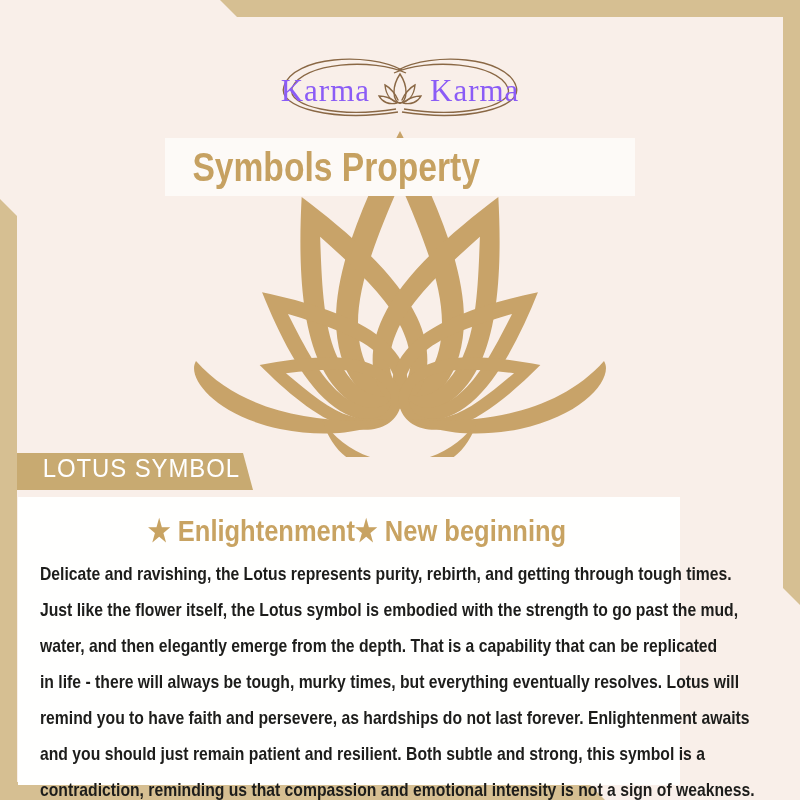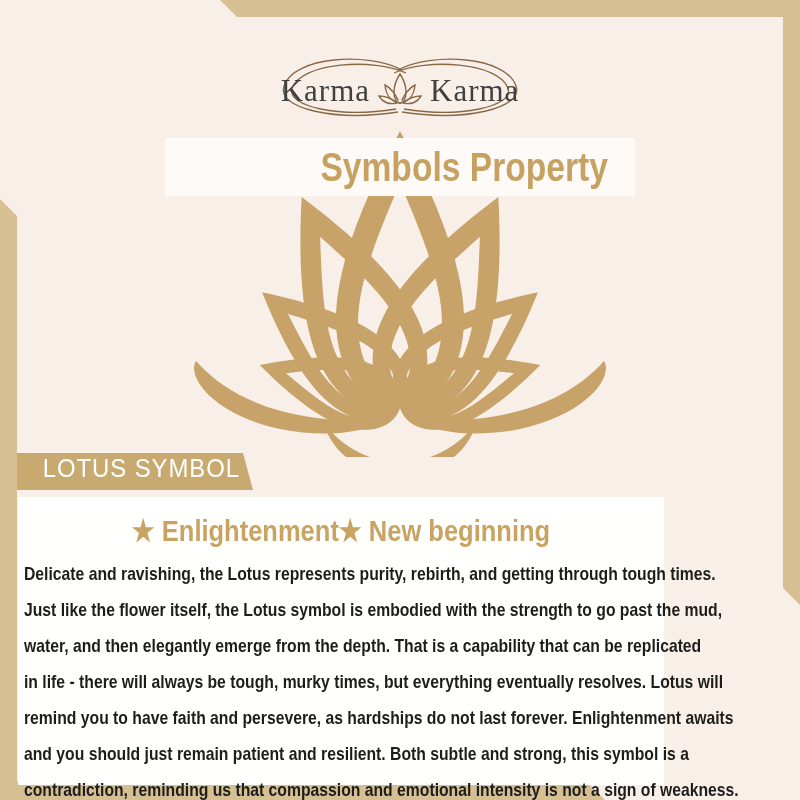--- a/index.html
+++ b/index.html
@@ -15,42 +15,42 @@
   .frame-left{top:0;left:0;width:17px;height:800px;
     clip-path:polygon(0 199px,17px 216px,17px 800px,0 800px);}
   .frame-bottom{bottom:0;left:0;width:800px;height:18px;
     clip-path:polygon(0 0,587px 0,605px 18px,0 18px);}
 
   
   .logo{position:absolute;top:52px;left:250px;width:300px;height:76px;}
   .logo-arcs{position:absolute;top:0;left:0;width:300px;height:76px;}
   .logo-row{position:absolute;top:0;left:0;width:300px;height:76px;
     display:flex;align-items:center;justify-content:center;gap:7px;}
-  .logo-word{font-family:"Liberation Serif",serif;font-size:31px;color:#404040;
+  .logo-word{font-family:"Liberation Serif",serif;font-size:31px;color:#8b5cf6;
     letter-spacing:1px;line-height:1;}
 
   
   .title-box{position:absolute;top:138px;left:165px;width:470px;height:58px;
-    background:#fdfaf7;display:flex;align-items:center;justify-content:flex-end;z-index:3;}
+    background:#fdfaf7;display:flex;align-items:center;justify-content:flex-start;z-index:3;}
   .title-text{font-size:40px;font-weight:bold;color:#c6a161;white-space:nowrap;
     transform:scaleX(.84);transform-origin:50% 50%;}
 
   
   .lotus{position:absolute;top:125px;left:180px;width:440px;height:332px;z-index:2;}
 
   
   .ribbon{position:absolute;top:453px;left:17px;width:236px;height:37px;background:#c8aa71;
     clip-path:polygon(0 0,226px 0,236px 37px,0 37px);
     display:flex;align-items:flex-start;z-index:4;}
   .ribbon-text{color:#ffffff;font-size:26px;letter-spacing:1px;padding-left:28px;
     white-space:nowrap;transform:scaleX(.92);transform-origin:0 50%;}
 
   
   .content-box{position:absolute;top:497px;left:18px;width:646px;height:288px;
-    background:#fffffe;z-index:1;}
+    background:#fffffe;z-index:1;padding-left:16px;}
   .content-heading{margin:16px 0 8px 0;text-align:center;font-size:30px;font-weight:bold;
     color:#c8a362;white-space:nowrap;transform:scaleX(.85);transform-origin:50% 50%;}
   .body-lines{padding-left:6px;}
   .body-line{font-size:18.5px;font-weight:bold;color:#1d1d1b;line-height:36px;
     white-space:nowrap;transform:scaleX(.85);transform-origin:0 50%;}
 </style>
 </head>
 <body>
 
 <div class="canvas">

